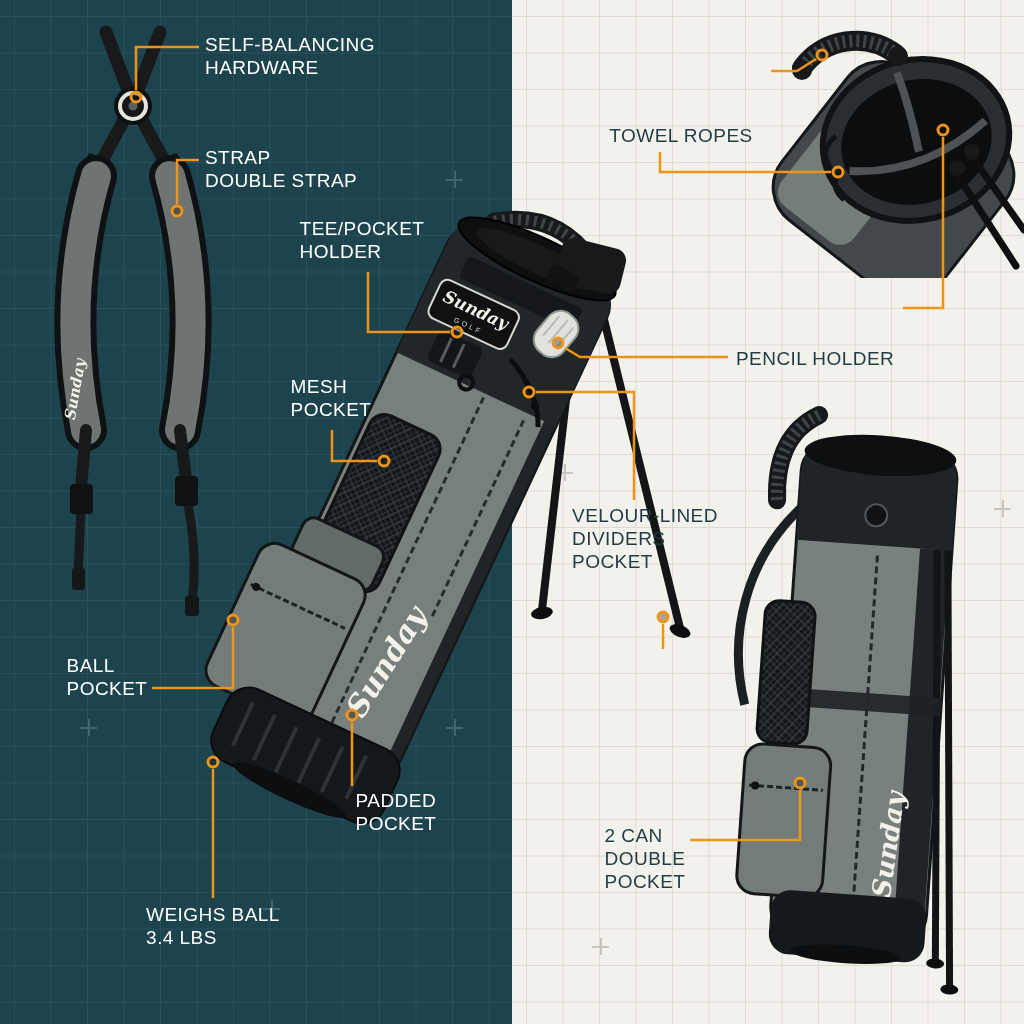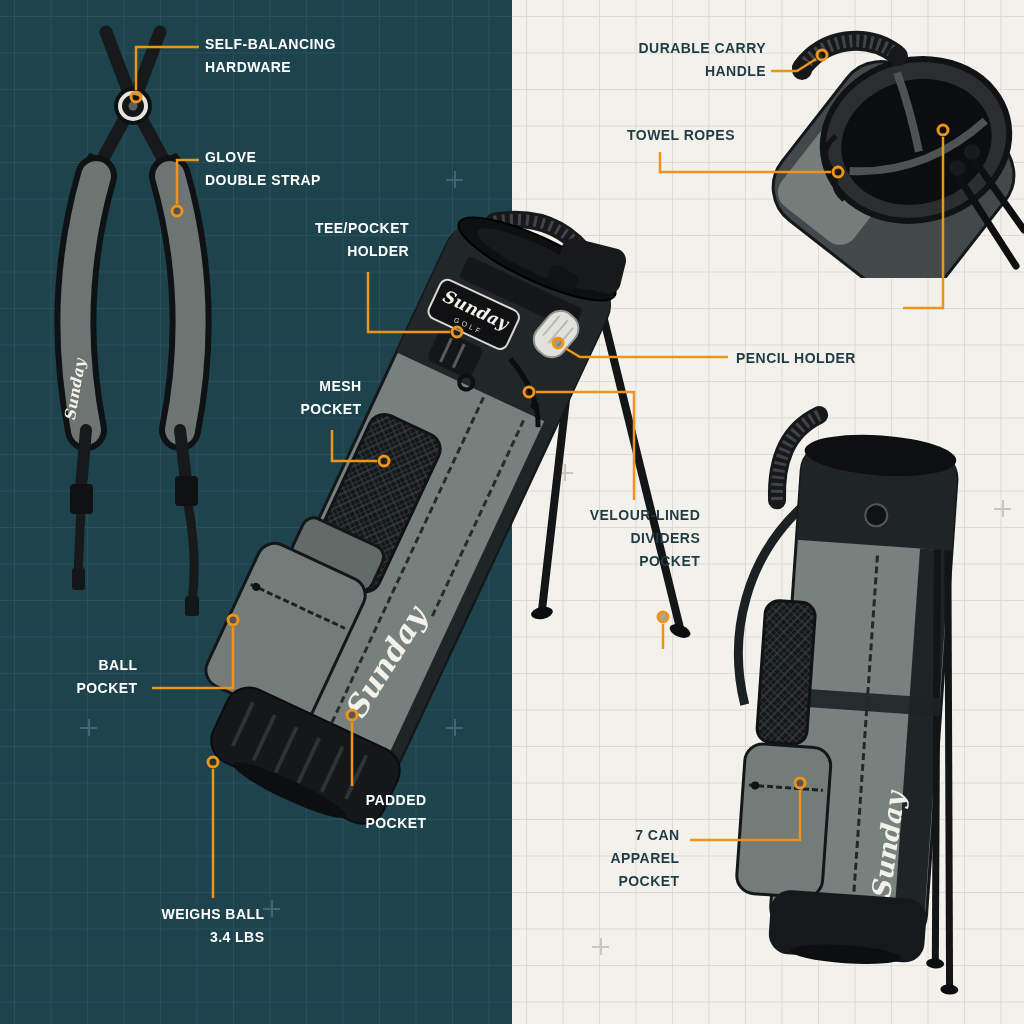--- a/index.html
+++ b/index.html
@@ -10,25 +10,25 @@
   .panel-left{left:0;width:512px;background-color:#1d434d;
     background-image:linear-gradient(#2a515b 1px,transparent 1px),
                      linear-gradient(90deg,#2a515b 1px,transparent 1px);
     background-size:36.5px 36.5px;background-position:14px 16px}
   .panel-right{left:512px;width:512px;background-color:#f3f1ec;
     background-image:linear-gradient(#dddbd2 1px,transparent 1px),
                      linear-gradient(90deg,#dddbd2 1px,transparent 1px);
     background-size:36.5px 36.5px;background-position:14px 16px}
   .abs{position:absolute}
   .overlay{position:absolute;left:0;top:0;pointer-events:none}
-  .callout{position:absolute;font-weight:700;font-size:14px;line-height:23px;
+  .callout{position:absolute;font-weight:400;font-size:19px;line-height:23px;
            letter-spacing:.45px;white-space:nowrap}
   .light{color:#ffffff}
   .dark{color:#1f3b43}
-  .center{transform:translateX(-50%);text-align:right}
+  .center{transform:translateX(-50%);text-align:left}
   .rightal{text-align:right}
   .connector{fill:none;stroke:#ed9419;stroke-width:2.5px}
   .dot{fill:rgba(25,20,8,.35);stroke:#ed9419;stroke-width:3px}
   .script{fill:#f3f2ea;font-family:"DejaVu Serif",serif;font-style:italic;
           font-weight:700;text-anchor:middle}
   .golfsub{fill:#dcdad2;font-family:"Liberation Sans",sans-serif;
            letter-spacing:3px;text-anchor:middle}
   .cross{position:absolute;width:17px;height:17px}
   .cross::before{content:"";position:absolute;left:0;top:8px;width:17px;height:1.5px;background:currentColor}
   .cross::after{content:"";position:absolute;left:8px;top:0;width:1.5px;height:17px;background:currentColor}
@@ -247,21 +247,21 @@
     <polyline class="connector" points="690,840 800,840 800,790"></polyline>
     <circle class="dot" cx="800" cy="783" r="5"></circle>
   </svg>
 
   <div class="callout light" style="left:205px;top:33px">
     <div>SELF-BALANCING</div>
     <div>HARDWARE</div>
   </div>
 
   <div class="callout light" style="left:205px;top:146px">
-    <div>GLOVE</div>
+    <div>STRAP</div>
     <div>DOUBLE STRAP</div>
   </div>
 
   <div class="callout light center" style="left:362px;top:217px">
     <div>TEE/POCKET</div>
     <div>HOLDER</div>
   </div>
 
   <div class="callout light center" style="left:331px;top:375px">
     <div>MESH</div>
@@ -276,40 +276,36 @@
   <div class="callout light center" style="left:396px;top:789px">
     <div>PADDED</div>
     <div>POCKET</div>
   </div>
 
   <div class="callout light center" style="left:213px;top:903px">
     <div>WEIGHS BALL</div>
     <div>3.4 LBS</div>
   </div>
 
-  <div class="callout dark rightal" style="right:258px;top:37px">
-    <div>DURABLE CARRY</div>
-    <div>HANDLE</div>
-  </div>
 
   <div class="callout dark center" style="left:681px;top:124px">
     <div>TOWEL ROPES</div>
   </div>
 
 
   <div class="callout dark" style="left:736px;top:347px">
     <div>PENCIL HOLDER</div>
   </div>
 
   <div class="callout dark center" style="left:645px;top:504px">
     <div>VELOUR-LINED</div>
     <div>DIVIDERS</div>
     <div>POCKET</div>
   </div>
 
 
   <div class="callout dark center" style="left:645px;top:824px">
-    <div>7 CAN</div>
-    <div>APPAREL</div>
+    <div>2 CAN</div>
+    <div>DOUBLE</div>
     <div>POCKET</div>
   </div>
 
 </div>
 
 </body></html>

